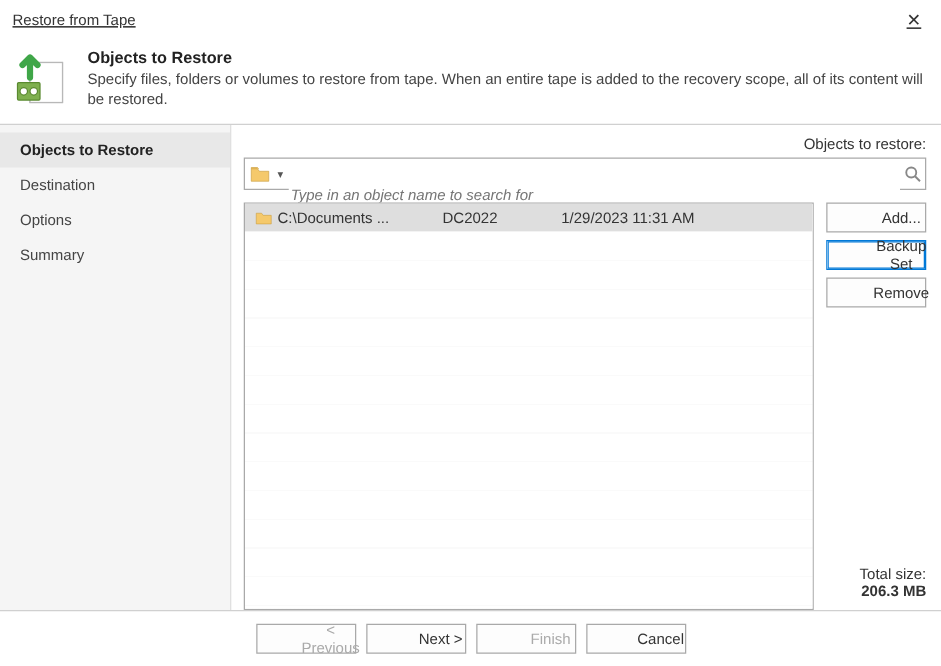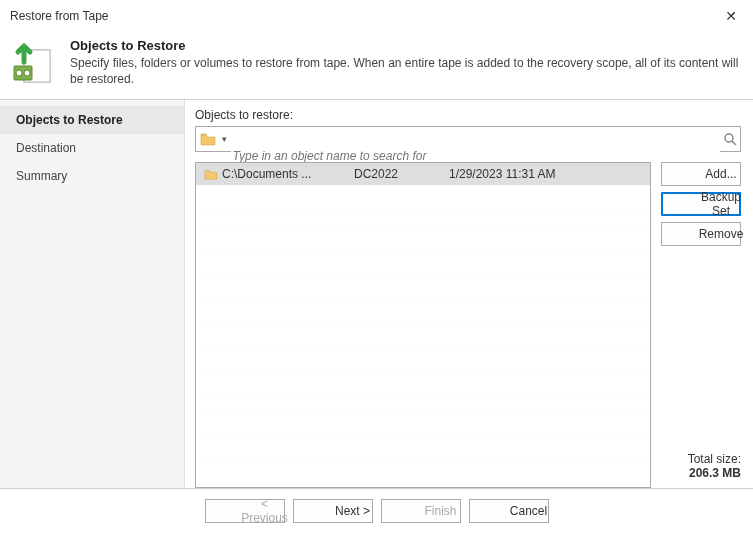--- a/index.html
+++ b/index.html
@@ -1,33 +1,33 @@
 <!DOCTYPE html>
 <html><head>
 <meta charset="utf-8">
 <style>
 * { margin: 0; padding: 0; box-sizing: border-box; font-family: 'Segoe UI', Tahoma, sans-serif; font-size: 12px; }
 body { background: #fff; width: 753px; height: 533px; display: flex; flex-direction: column; }
 
-.title-bar { display: flex; align-items: center; justify-content: space-between; padding: 6px 10px; }
+.title-bar { display: flex; align-items: center; justify-content: space-between; padding: 6px 10px; text-decoration: underline; }
 .title-bar .title { color: #333; }
 .title-bar .close { font-size: 14px; color: #333; cursor: pointer; padding: 2px 6px; }
 
 .header { display: flex; padding: 6px 10px 12px 10px; gap: 12px; border-bottom: 1px solid #d0d0d0; }
 .header-icon { width: 48px; height: 48px; flex-shrink: 0; position: relative; }
 .header-text h2 { font-size: 13px; font-weight: 600; color: #222; margin-bottom: 2px; }
 .header-text p { color: #444; line-height: 1.35; }
 
 .body { flex: 1; display: flex; min-height: 0; }
 .sidebar { width: 185px; background: #f5f5f5; border-right: 1px solid #e0e0e0; padding-top: 6px; }
 .sidebar-item { padding: 7px 16px; color: #444; cursor: pointer; }
 .sidebar-item.active { background: #e8e8e8; font-weight: 600; color: #222; }
 
 .main { flex: 1; display: flex; flex-direction: column; padding: 8px 12px 0 10px; min-width: 0; }
-.main-label { color: #333; margin-bottom: 4px; }
+.main-label { color: #333; margin-bottom: 4px; text-align: right; }
 .search-row { display: flex; align-items: center; border: 1px solid #a9a9a9; margin-bottom: 10px; height: 26px; }
 .search-folder { width: 16px; height: 14px; margin: 0 2px 0 4px; }
 .search-drop { font-size: 9px; color: #555; padding: 0 4px; }
 .search-input { flex: 1; border: none; outline: none; font-style: italic; color: #888; padding: 4px 2px; margin-top: 34px; }
 .search-mag { width: 20px; display: flex; align-items: center; justify-content: center; }
 
 .content-row { flex: 1; display: flex; gap: 10px; min-height: 0; }
 .table-wrap { flex: 1; border: 1px solid #a9a9a9; display: flex; flex-direction: column; background: #fff; min-height: 0; }
 .thead { display: flex; background: #fff; border-bottom: 1px solid #d0d0d0; }
 .th { padding: 4px 8px; color: #333; border-right: 1px solid #e4e4e4; }
@@ -74,20 +74,21 @@
   <div class="header-text">
     <h2>Objects to Restore</h2>
     <p>Specify files, folders or volumes to restore from tape. When an entire tape is added to the recovery scope, all of its content will be restored.</p>
   </div>
 </div>
 
 <div class="body">
   <div class="sidebar">
     <div class="sidebar-item active">Objects to Restore</div>
     <div class="sidebar-item">Destination</div>
+    <div class="sidebar-item">Options</div>
     <div class="sidebar-item">Summary</div>
   </div>
 
   <div class="main">
     <div class="main-label">Objects to restore:</div>
 
     <div class="search-row">
       <svg class="search-folder" viewBox="0 0 16 14">
           <path class="folder-svg" d="M1 3 h5 l1.5 2 H15 v8 H1 z M1 3 v-1 h5 l1 1"></path>
         </svg>

